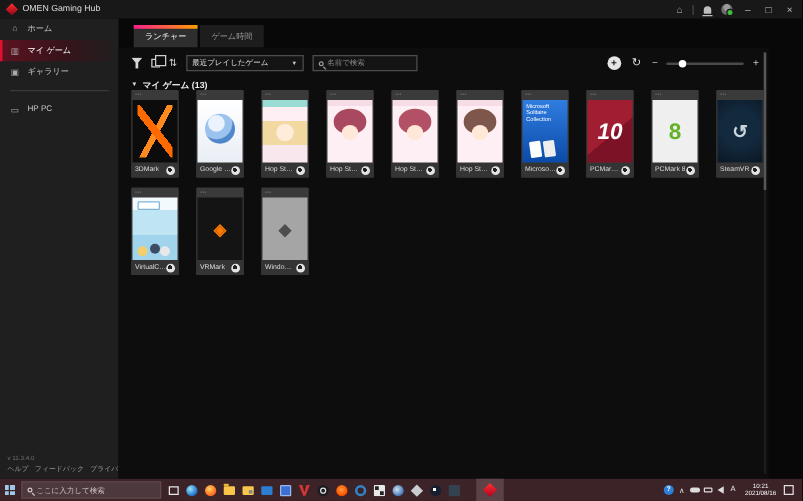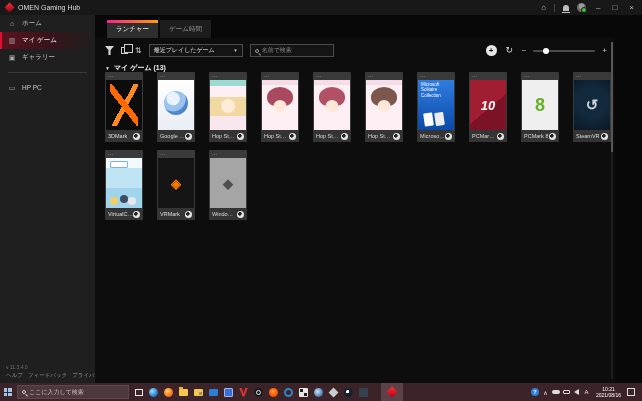--- a/index.html
+++ b/index.html
@@ -109,21 +109,21 @@
   .art-hss-c::before { background:#b25065; }
   .art-hss-d::before { background:#7d564c; }
   .art-hss-b::after, .art-hss-c::after, .art-hss-d::after { content:""; position:absolute; left:50%; top:52%;
     width:13px; height:12px; transform:translate(-50%,-50%); border-radius:50%; background:#ffe8d8; }
   .art-solitaire { background:linear-gradient(180deg,#2f7de0,#0b4aa8); }
   .art-solitaire .art-glyph { position:absolute; top:2px; left:3px; font-size:4.5px; line-height:1.2;
     color:#fff; white-space:pre-line; text-align:left; font-weight:400; }
   .art-solitaire::after { content:""; position:absolute; left:6px; bottom:4px; width:9px; height:13px;
     background:#fff; border-radius:1px; box-shadow:11px 1px 0 #ededed; transform:rotate(-8deg); }
   .art-pcmark10 { background:linear-gradient(140deg,#a01d32 0 55%,#7c1226 55% 100%); }
-  .art-pcmark10 .art-glyph { font-size:13px; font-weight:800; font-style:italic; color:#fff; }
+  .art-pcmark10 .art-glyph { font-size:18px; font-weight:800; font-style:italic; color:#fff; }
   .art-pcmark8 { background:#efefef; }
   .art-pcmark8 .art-glyph { font-size:18px; font-weight:800; color:#64b229; }
   .art-steamvr { background:radial-gradient(circle at 50% 45%,#13293d 0 45%,#0a1724 100%); }
   .art-steamvr .art-glyph { font-size:15px; color:#c9d4dc; }
   .art-virtualcast { background:linear-gradient(180deg,#f3fafd 0 20%,#bfe4f4 20% 60%,#9fd4ec 60% 100%); }
   .art-virtualcast::before { content:""; position:absolute; top:3px; left:4px; width:16px; height:5px;
     background:#fff; border:1px solid #7fb5d6; border-radius:1px; }
   .art-virtualcast::after { content:""; position:absolute; bottom:3px; left:4px; width:8px; height:8px;
     border-radius:50%; background:#f2cf6a; box-shadow:10px -2px 0 #3c4c63, 18px 0 0 #e8e8ea; }
   .art-vrmark { background:#141414; }

